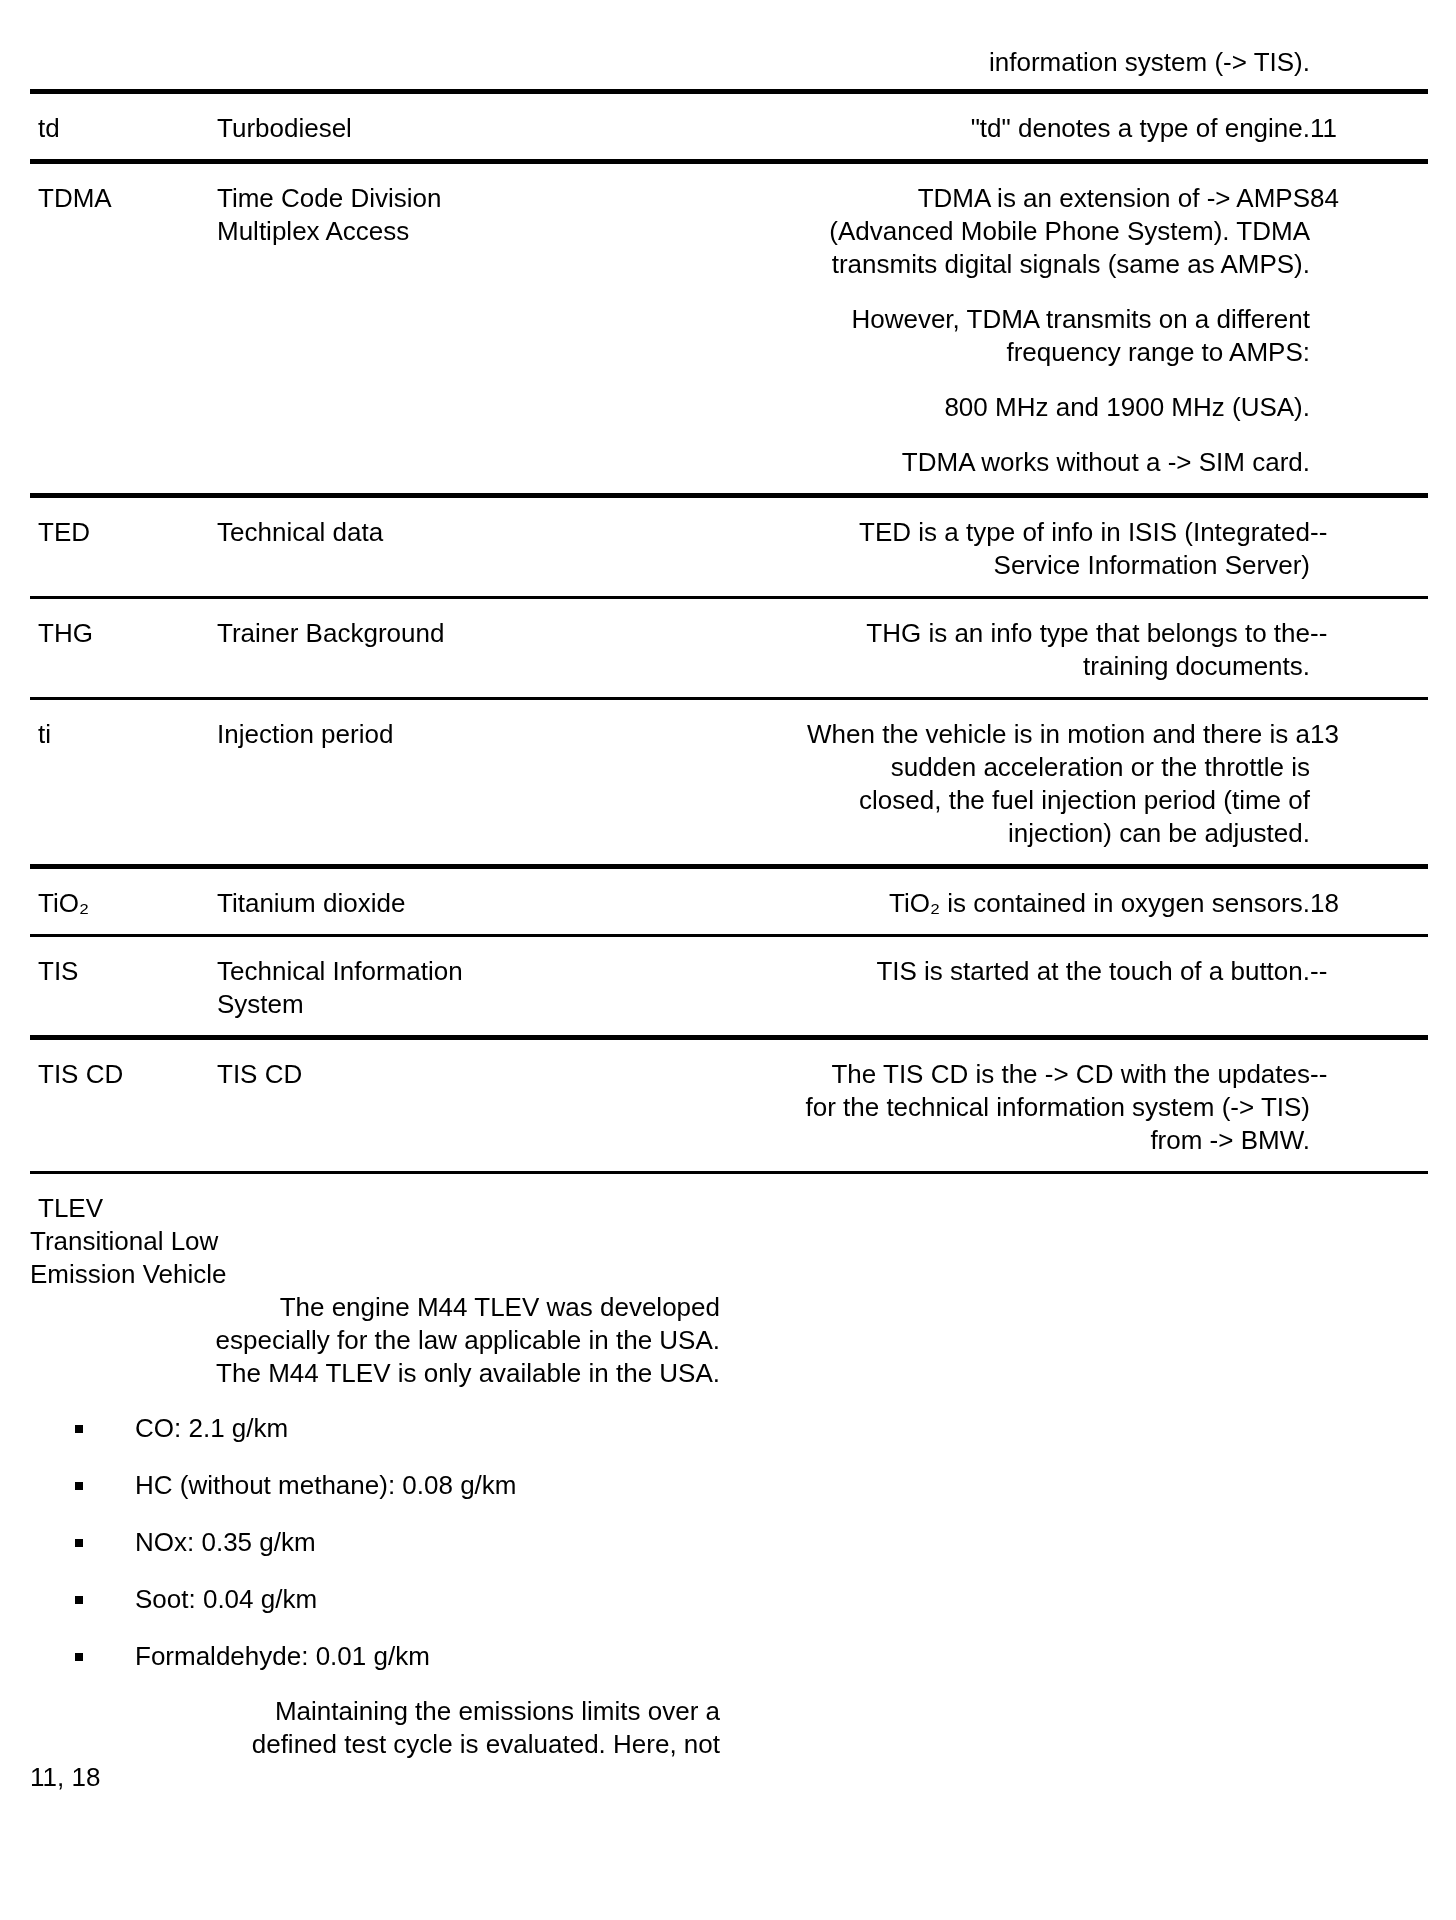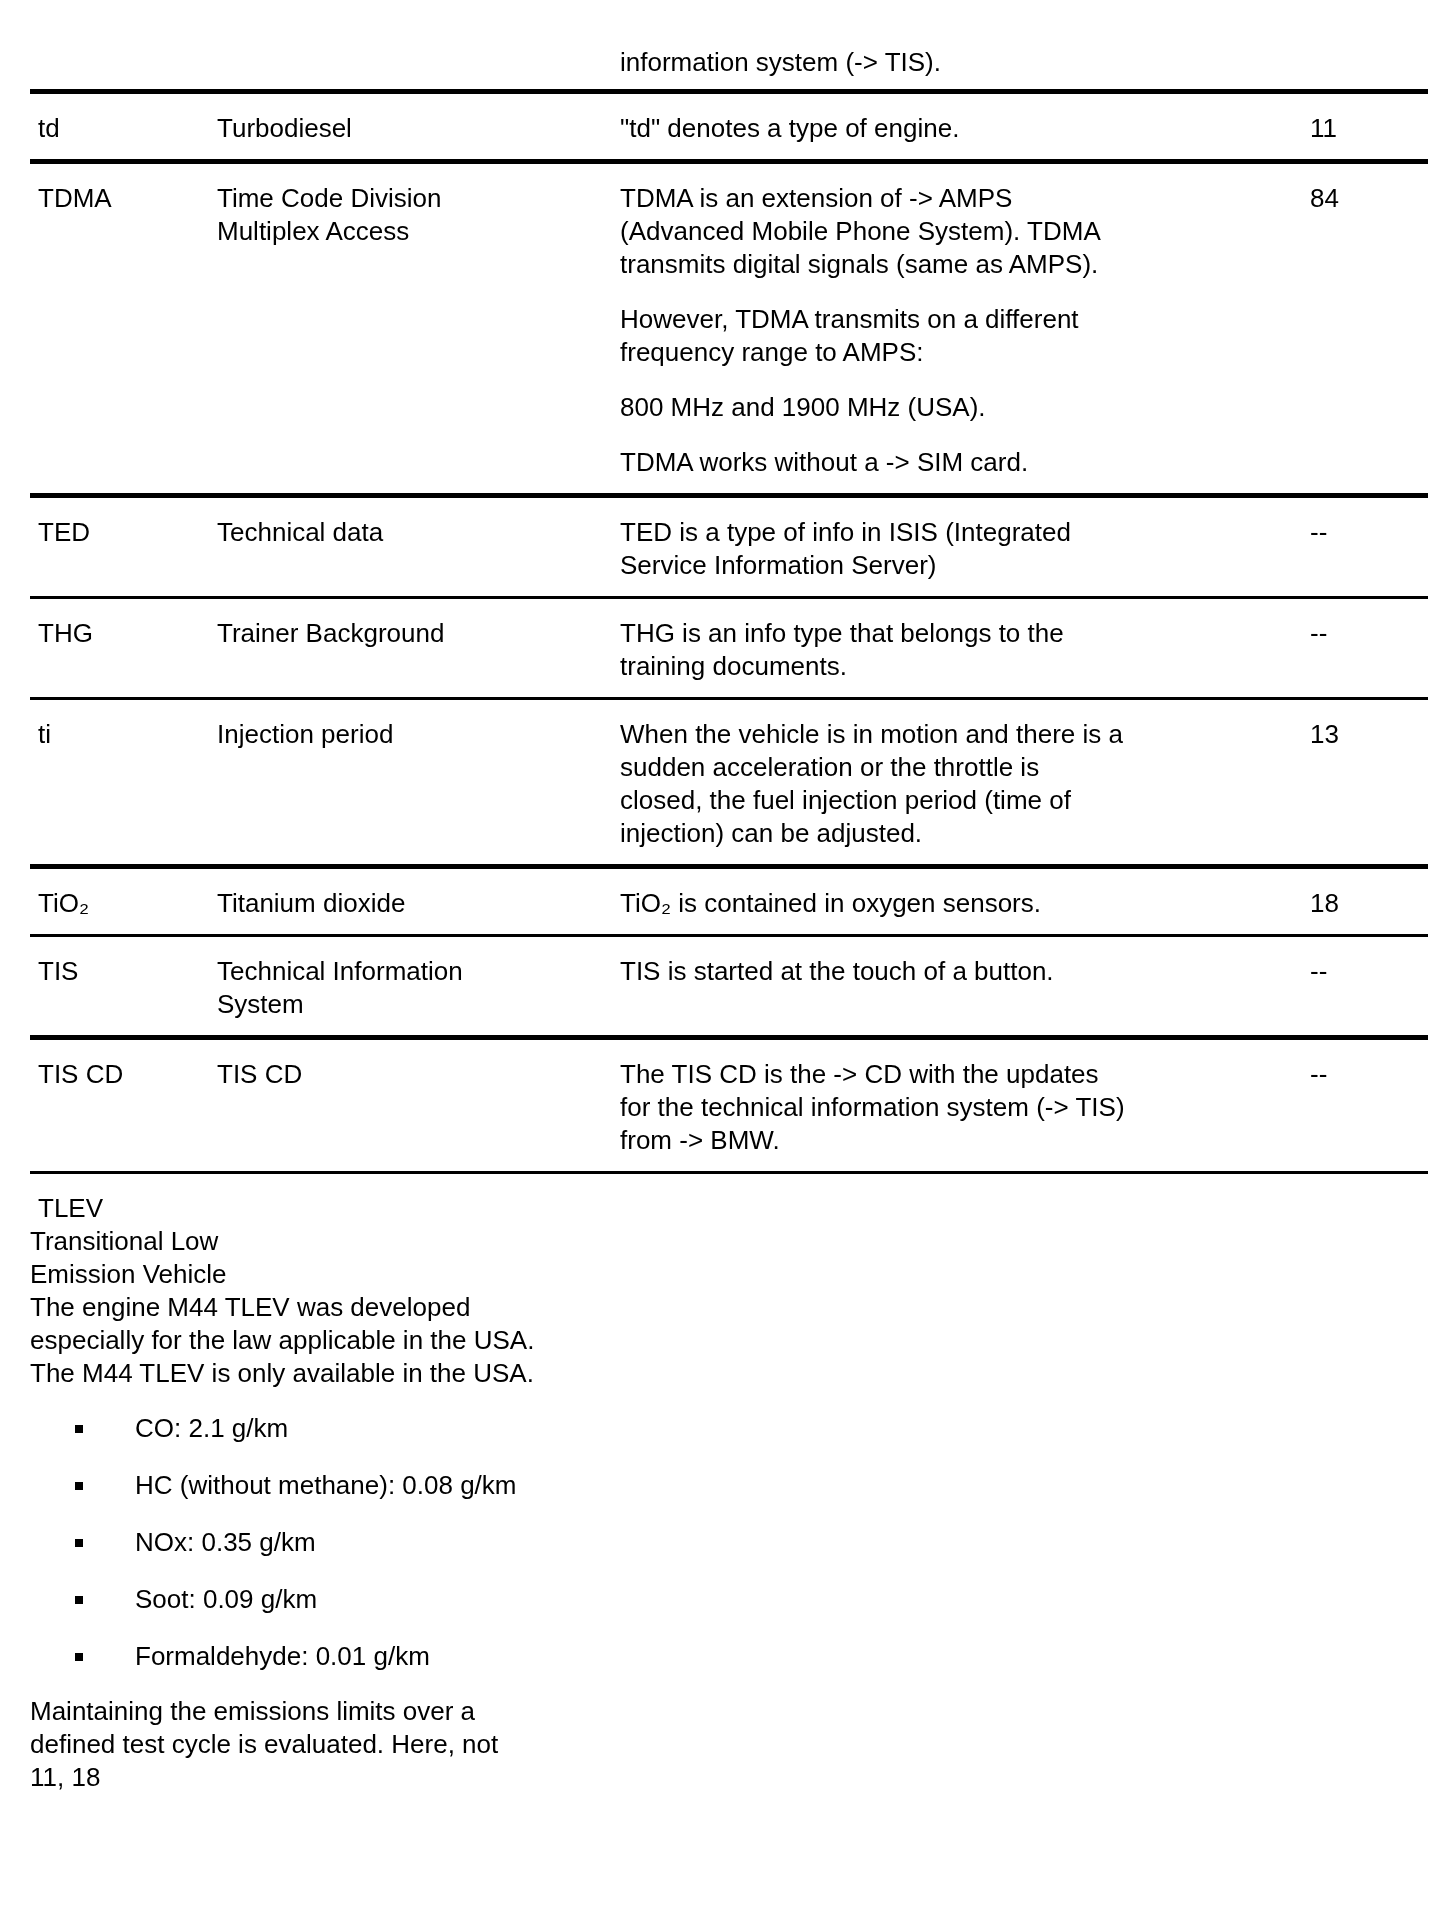--- a/index.html
+++ b/index.html
@@ -39,20 +39,21 @@
     white-space: pre-line;
   }
   .c-term {
     flex: none;
     width: 403px;
     white-space: pre-line;
   }
   .c-desc {
     flex: none;
     width: 690px;
+    text-align: right;
   }
   .c-pages {
     flex: 1 1 auto;
     padding-left: 0;
   }
   .c-desc p {
     margin: 0 0 22px 0;
     white-space: pre-line;
   }
   .c-desc p:last-child { margin-bottom: 0; }
@@ -197,21 +198,21 @@
         <li>
           <span class="dot"></span>
           <span class="li-text">HC (without methane): 0.08 g/km</span>
         </li>
         <li>
           <span class="dot"></span>
           <span class="li-text">NOx: 0.35 g/km</span>
         </li>
         <li>
           <span class="dot"></span>
-          <span class="li-text">Soot: 0.09 g/km</span>
+          <span class="li-text">Soot: 0.04 g/km</span>
         </li>
         <li>
           <span class="dot"></span>
           <span class="li-text">Formaldehyde: 0.01 g/km</span>
         </li>
       </ul>
       <p>Maintaining the emissions limits over a
 defined test cycle is evaluated. Here, not</p>
     </div>
     <div class="c-pages">11, 18</div>

